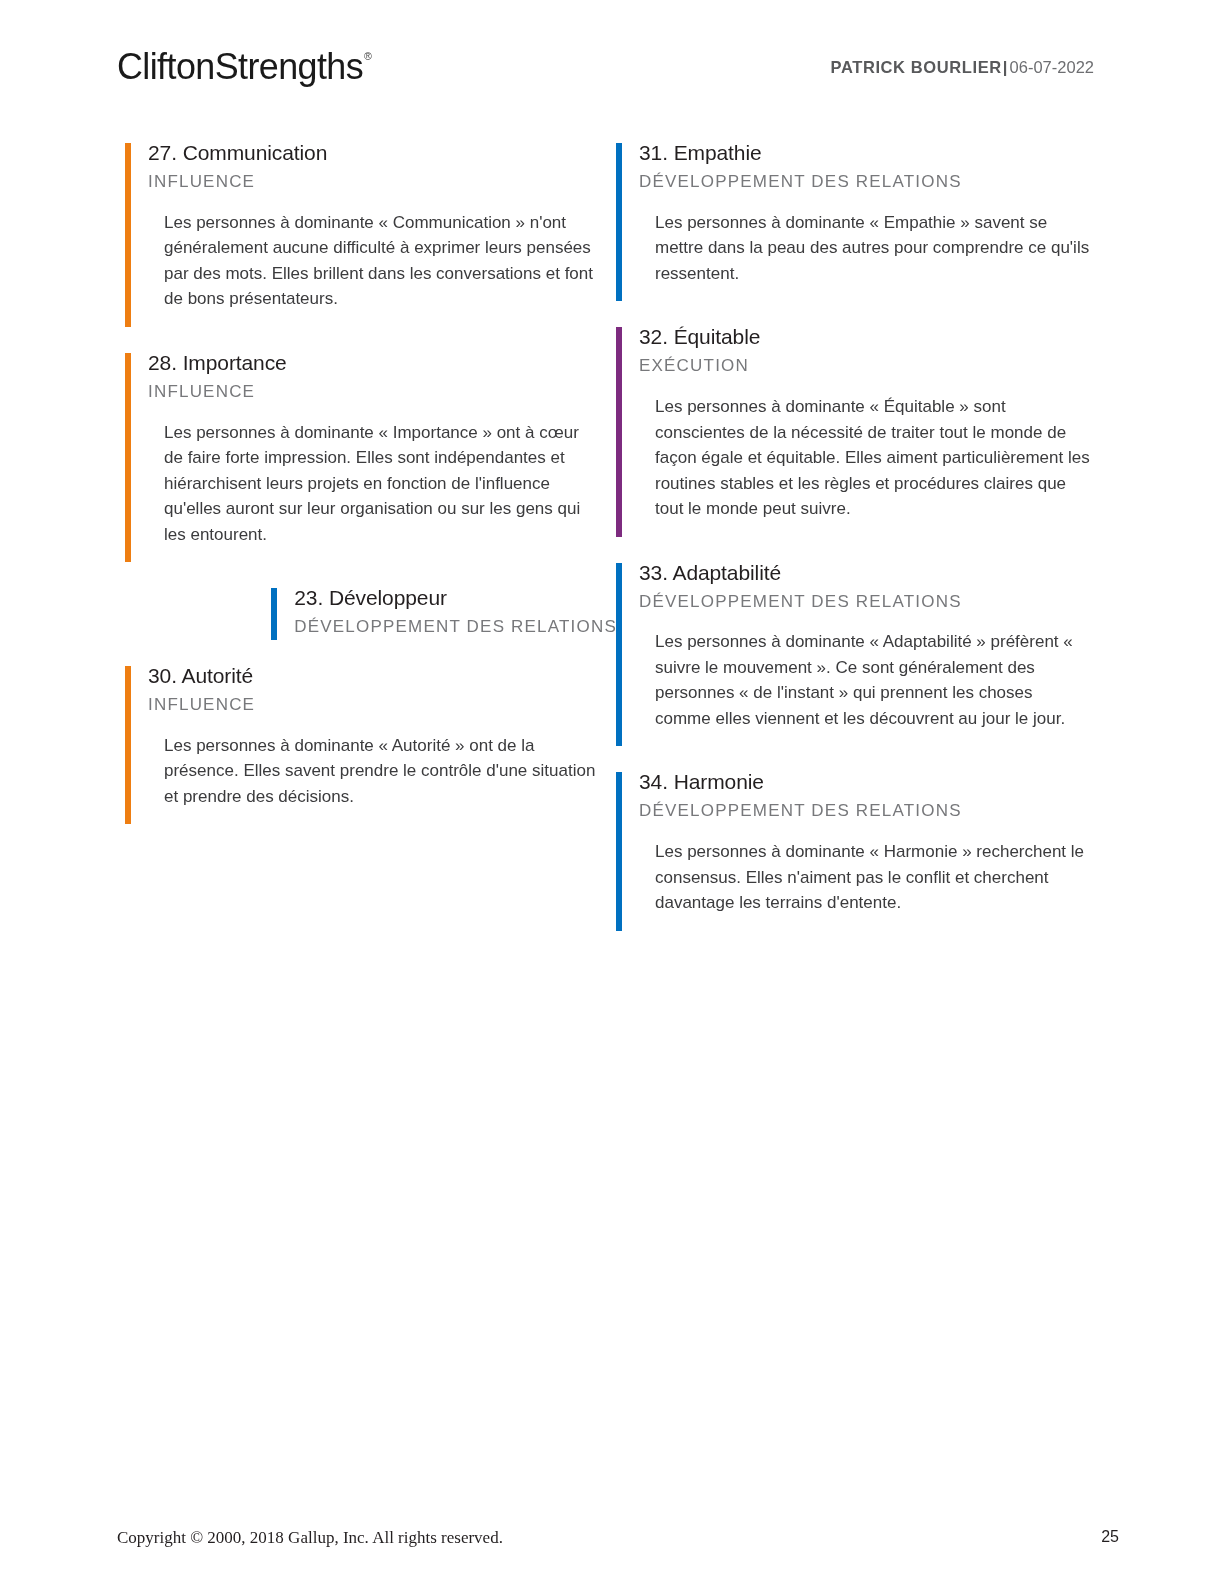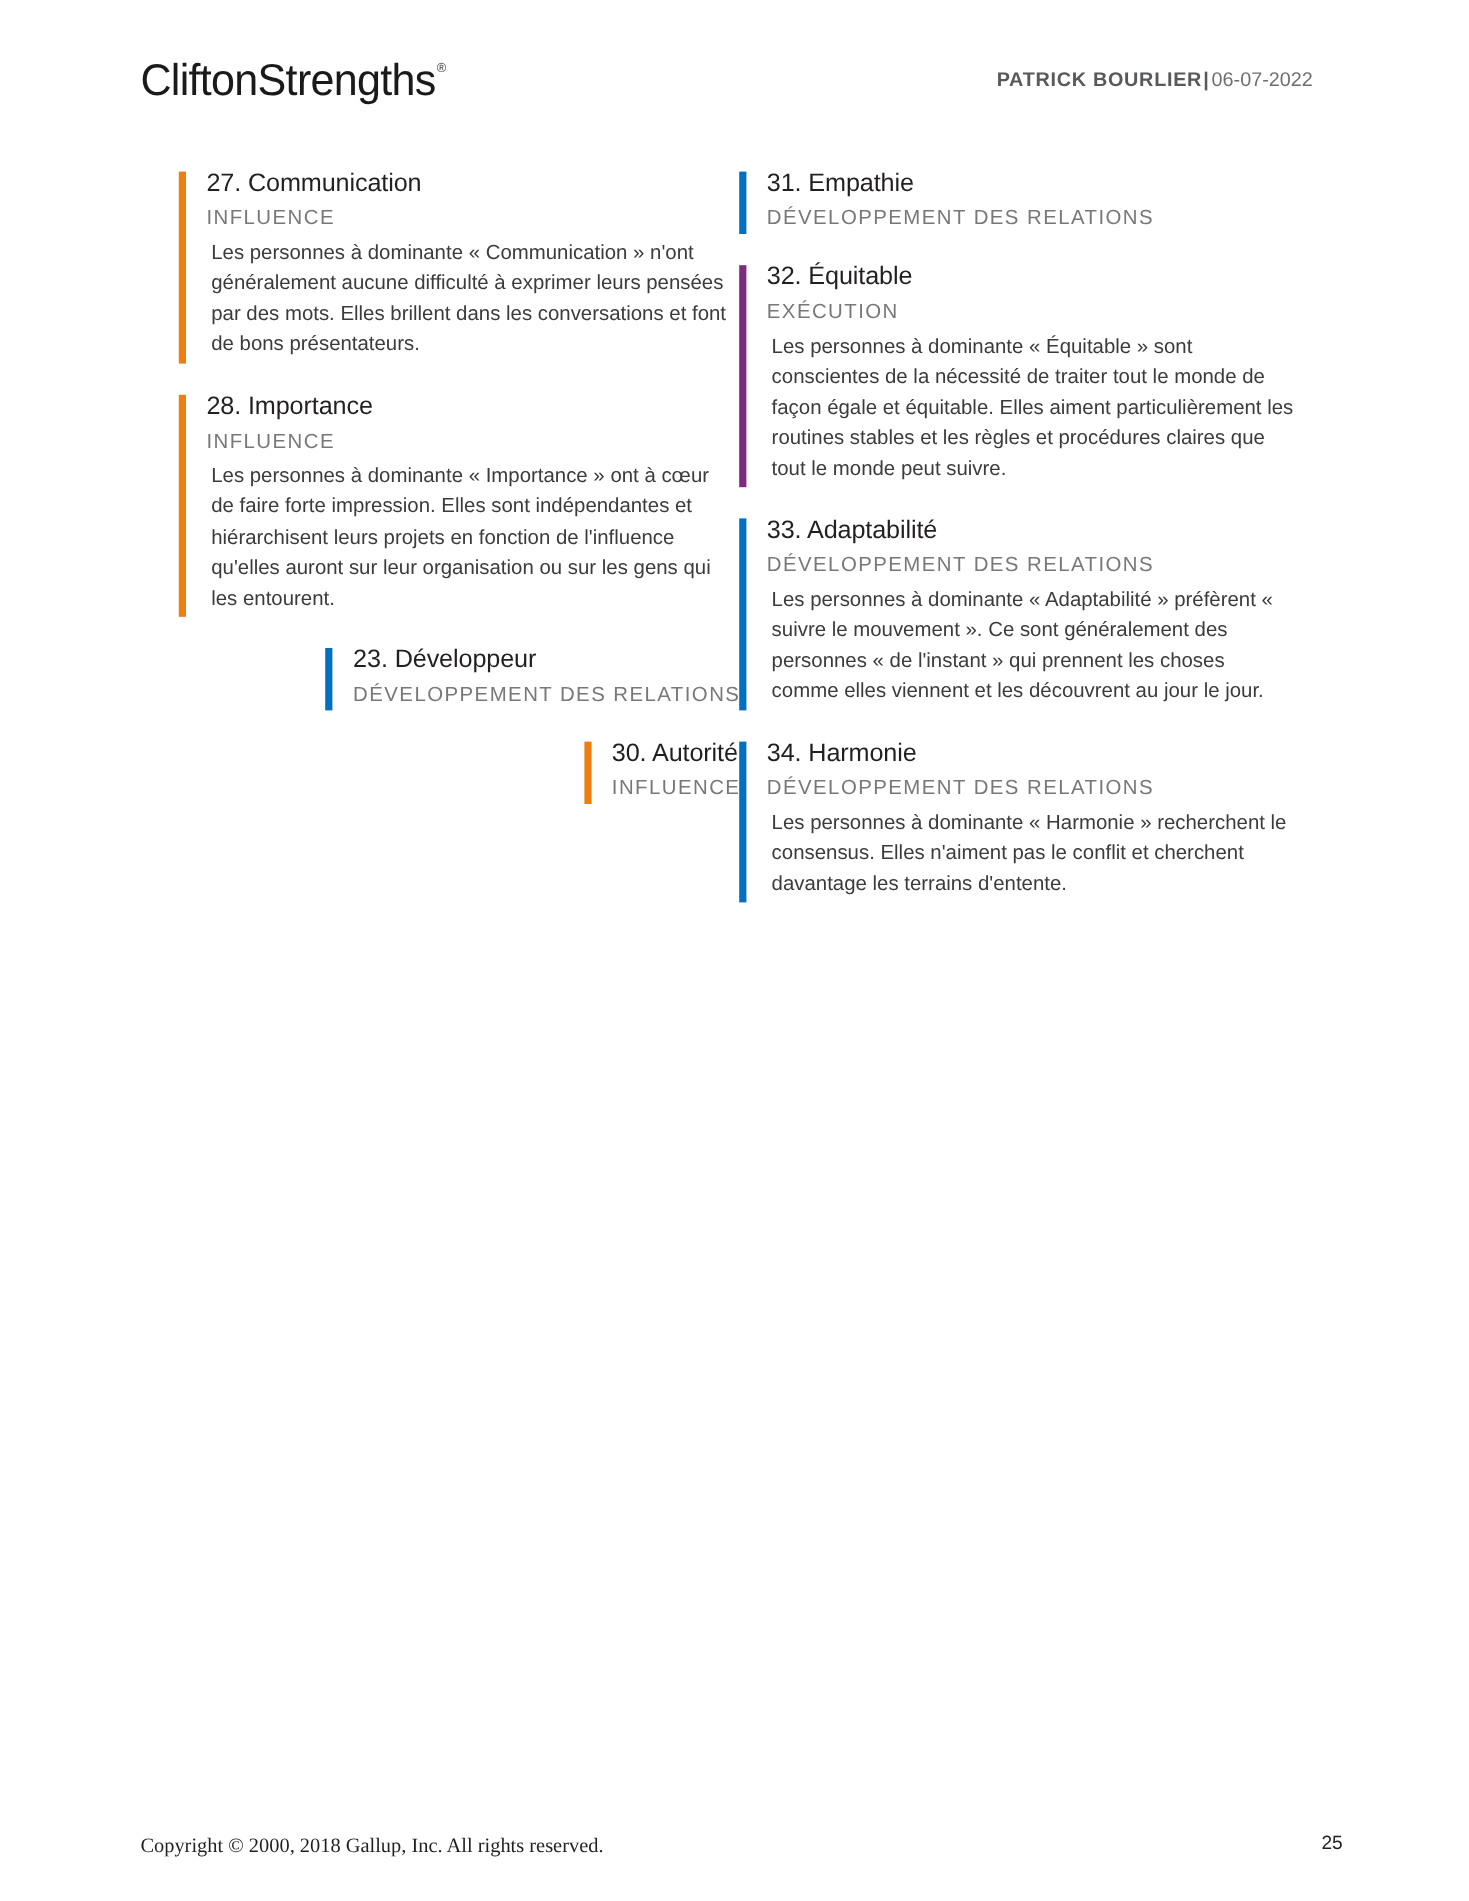--- a/index.html
+++ b/index.html
@@ -112,21 +112,21 @@
     color: #77787b;
     letter-spacing: 1.2px;
     margin: 0 0 2px 0;
     line-height: 1.35;
     text-transform: uppercase;
   }
   .theme-desc {
     font-size: 17px;
     color: #3b3b3d;
     line-height: 1.50;
-    margin: 4px;
+    margin: 16px;
     max-width: 437px;
   }
 
   
   .page-footer {
     position: absolute;
     left: 0;
     bottom: 0;
     width: 1224px;
     height: 90px;
@@ -177,30 +177,32 @@
     <div class="theme-card">
       <div class="theme-bar" style="background-color: rgb(0, 112, 192);"></div>
       <h2 class="theme-title">23. Développeur</h2>
       <div class="theme-domain">DÉVELOPPEMENT DES RELATIONS</div>
     </div>
 
     <div class="theme-card">
       <div class="theme-bar" style="background-color: rgb(238, 126, 18);"></div>
       <h2 class="theme-title">30. Autorité</h2>
       <div class="theme-domain">INFLUENCE</div>
+      <p class="theme-desc">Les personnes à dominante « Autorité » ont de la présence. Elles savent prendre le contrôle d'une situation et prendre des décisions.</p>
     </div>
 
   </div>
 
   <div class="column right">
 
     <div class="theme-card">
       <div class="theme-bar" style="background-color: rgb(0, 112, 192);"></div>
       <h2 class="theme-title">31. Empathie</h2>
       <div class="theme-domain">DÉVELOPPEMENT DES RELATIONS</div>
+      <p class="theme-desc">Les personnes à dominante « Empathie » savent se mettre dans la peau des autres pour comprendre ce qu'ils ressentent.</p>
     </div>
 
     <div class="theme-card">
       <div class="theme-bar" style="background-color: rgb(125, 43, 127);"></div>
       <h2 class="theme-title">32. Équitable</h2>
       <div class="theme-domain">EXÉCUTION</div>
       <p class="theme-desc">Les personnes à dominante « Équitable » sont conscientes de la nécessité de traiter tout le monde de façon égale et équitable. Elles aiment particulièrement les routines stables et les règles et procédures claires que tout le monde peut suivre.</p>
     </div>
 
     <div class="theme-card">

